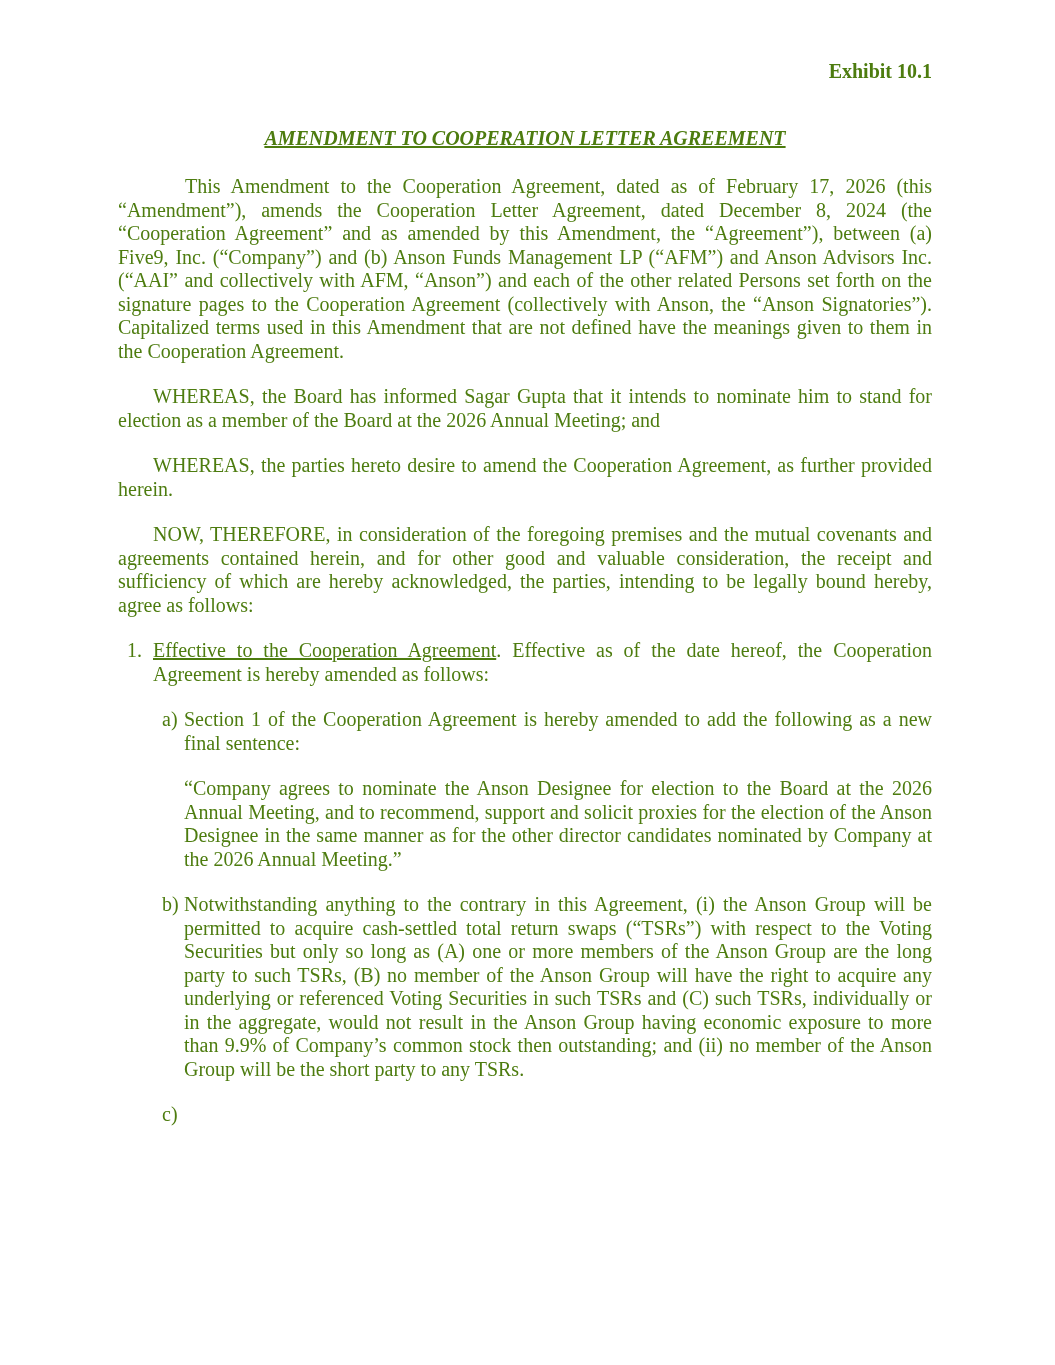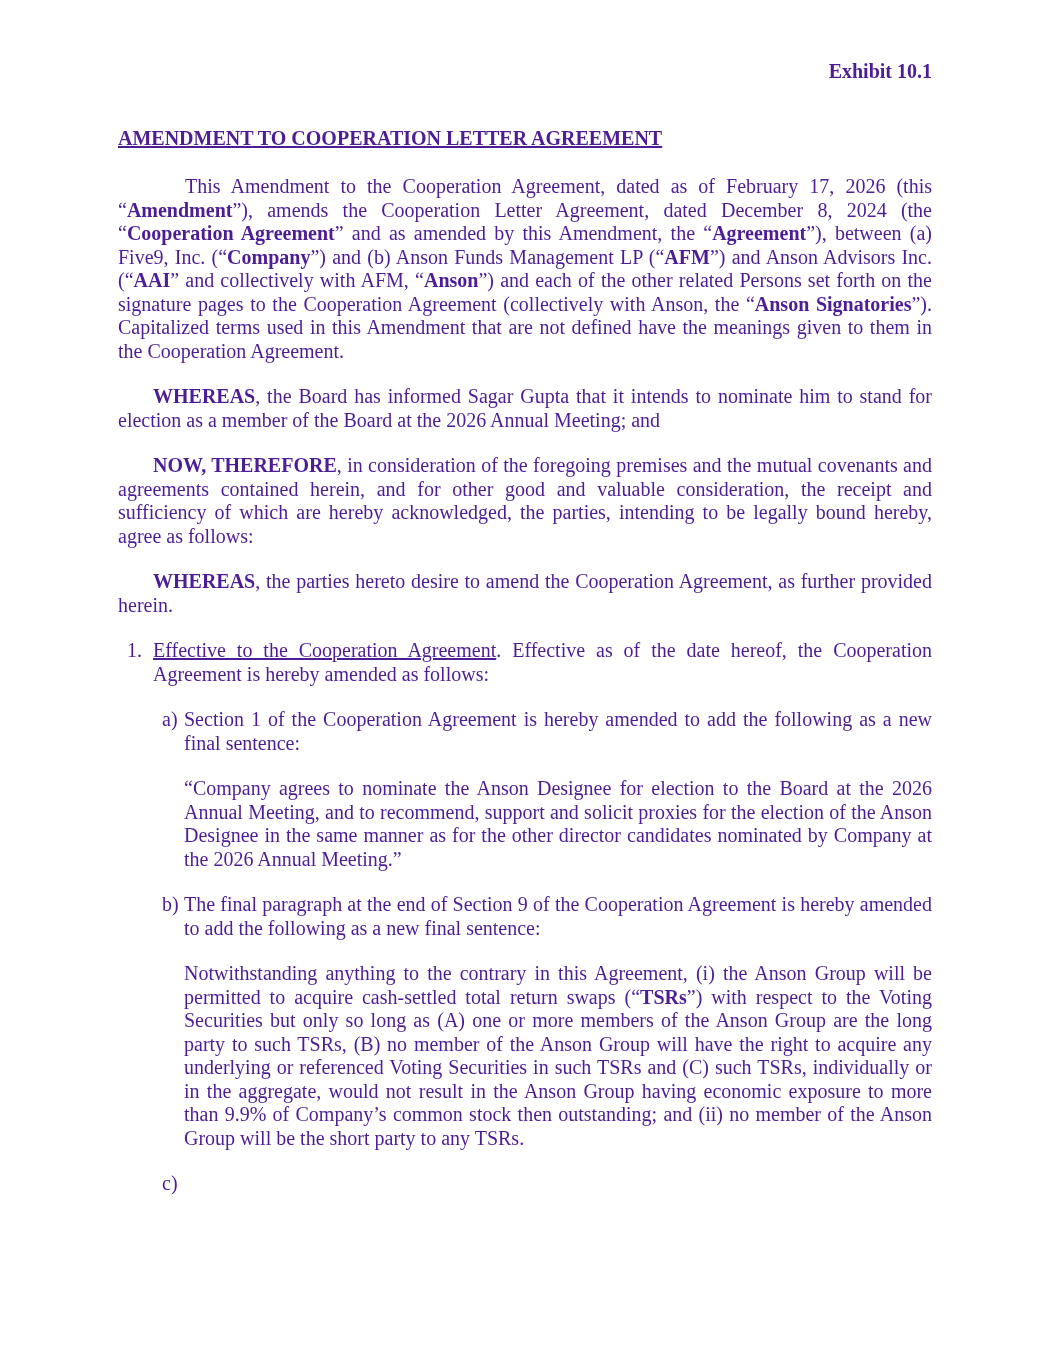--- a/index.html
+++ b/index.html
@@ -7,64 +7,66 @@
     padding: 0;
     background: #ffffff;
   }
   .page {
     position: relative;
     width: 1055px;
     height: 1223px;
     box-sizing: border-box;
     padding: 60px 123px 0 118px;
     background: #ffffff;
-    color: #4c1d95;
+    color: #4d7c0f;
     font-family: "Liberation Serif", "DejaVu Serif", serif;
     font-size: 20px;
     line-height: 23.5px;
     overflow: hidden;
   }
   .exhibit {
     text-align: right;
     font-weight: 700;
     margin: 0 0 43px 0;
   }
   .doc-title {
     margin: 8px 0 25px 0;
+    text-align: center;
     font-size: 20px;
     font-weight: 700;
+    font-style: italic;
   }
   .para {
     position: relative;
     text-align: justify;
     margin: 0 0 22px 0;
   }
   .indent-lg { text-indent: 67px; }
   .indent-sm { text-indent: 35px; margin-top: 7px; }
   .list-1 { padding-left: 35px; }
   .list-1 > .marker { position: absolute; left: 9px; top: 0; }
   .list-2 { padding-left: 66px; }
   .list-2 > .marker { position: absolute; left: 44px; top: 0; }
   .quote { padding-left: 66px; }
-  .b { font-weight: 700; }
+  .b { font-weight: 400; }
   .u { text-decoration: underline; }
 </style>
 </head>
 <body>
 
 <div class="page">
   <div class="exhibit">Exhibit 10.1</div>
 
   <h1 class="doc-title"><span class="u">AMENDMENT TO COOPERATION LETTER AGREEMENT</span></h1>
 
   <div id="doc-body">
       <div class="para indent-lg"><span>This Amendment to the Cooperation Agreement, dated as of February 17, 2026 (this “</span><span class="b">Amendment</span><span>”), amends the Cooperation Letter Agreement, dated December 8, 2024 (the “</span><span class="b">Cooperation Agreement</span><span>” and as amended by this Amendment, the “</span><span class="b">Agreement</span><span>”), between (a) Five9, Inc. (“</span><span class="b">Company</span><span>”) and (b) Anson Funds Management LP (“</span><span class="b">AFM</span><span>”) and Anson Advisors Inc. (“</span><span class="b">AAI</span><span>” and collectively with AFM, “</span><span class="b">Anson</span><span>”) and each of the other related Persons set forth on the signature pages to the Cooperation Agreement (collectively with Anson, the “</span><span class="b">Anson Signatories</span><span>”). Capitalized terms used in this Amendment that are not defined have the meanings given to them in the Cooperation Agreement.</span></div>
       <div class="para indent-sm"><span class="b">WHEREAS</span><span>, the Board has informed Sagar Gupta that it intends to nominate him to stand for election as a member of the Board at the 2026 Annual Meeting; and</span></div>
+      <div class="para indent-sm"><span class="b">WHEREAS</span><span>, the parties hereto desire to amend the Cooperation Agreement, as further provided herein.</span></div>
       <div class="para indent-sm"><span class="b">NOW, THEREFORE</span><span>, in consideration of the foregoing premises and the mutual covenants and agreements contained herein, and for other good and valuable consideration, the receipt and sufficiency of which are hereby acknowledged, the parties, intending to be legally bound hereby, agree as follows:</span></div>
-      <div class="para indent-sm"><span class="b">WHEREAS</span><span>, the parties hereto desire to amend the Cooperation Agreement, as further provided herein.</span></div>
       <div class="para list-1"><span class="marker">1.</span><span class="u">Effective to the Cooperation Agreement</span><span>. Effective as of the date hereof, the Cooperation Agreement is hereby amended as follows:</span></div>
       <div class="para list-2"><span class="marker">a)</span><span>Section 1 of the Cooperation Agreement is hereby amended to add the following as a new final sentence:</span></div>
       <div class="para quote"><span>“Company agrees to nominate the Anson Designee for election to the Board at the 2026 Annual Meeting, and to recommend, support and solicit proxies for the election of the Anson Designee in the same manner as for the other director candidates nominated by Company at the 2026 Annual Meeting.”</span></div>
-      <div class="para list-2"><span class="marker">b)</span><span>The final paragraph at the end of Section 9 of the Cooperation Agreement is hereby amended to add the following as a new final sentence:</span></div>
+      <div class="para list-2"><span class="marker">b)</span></div>
       <div class="para quote"><span>Notwithstanding anything to the contrary in this Agreement, (i) the Anson Group will be permitted to acquire cash-settled total return swaps (“</span><span class="b">TSRs</span><span>”) with respect to the Voting Securities but only so long as (A) one or more members of the Anson Group are the long party to such TSRs, (B) no member of the Anson Group will have the right to acquire any underlying or referenced Voting Securities in such TSRs and (C) such TSRs, individually or in the aggregate, would not result in the Anson Group having economic exposure to more than 9.9% of Company’s common stock then outstanding; and (ii) no member of the Anson Group will be the short party to any TSRs.</span></div>
       <div class="para list-2"><span class="marker">c)</span></div>
     </div>
 </div>
 
 </body></html>

